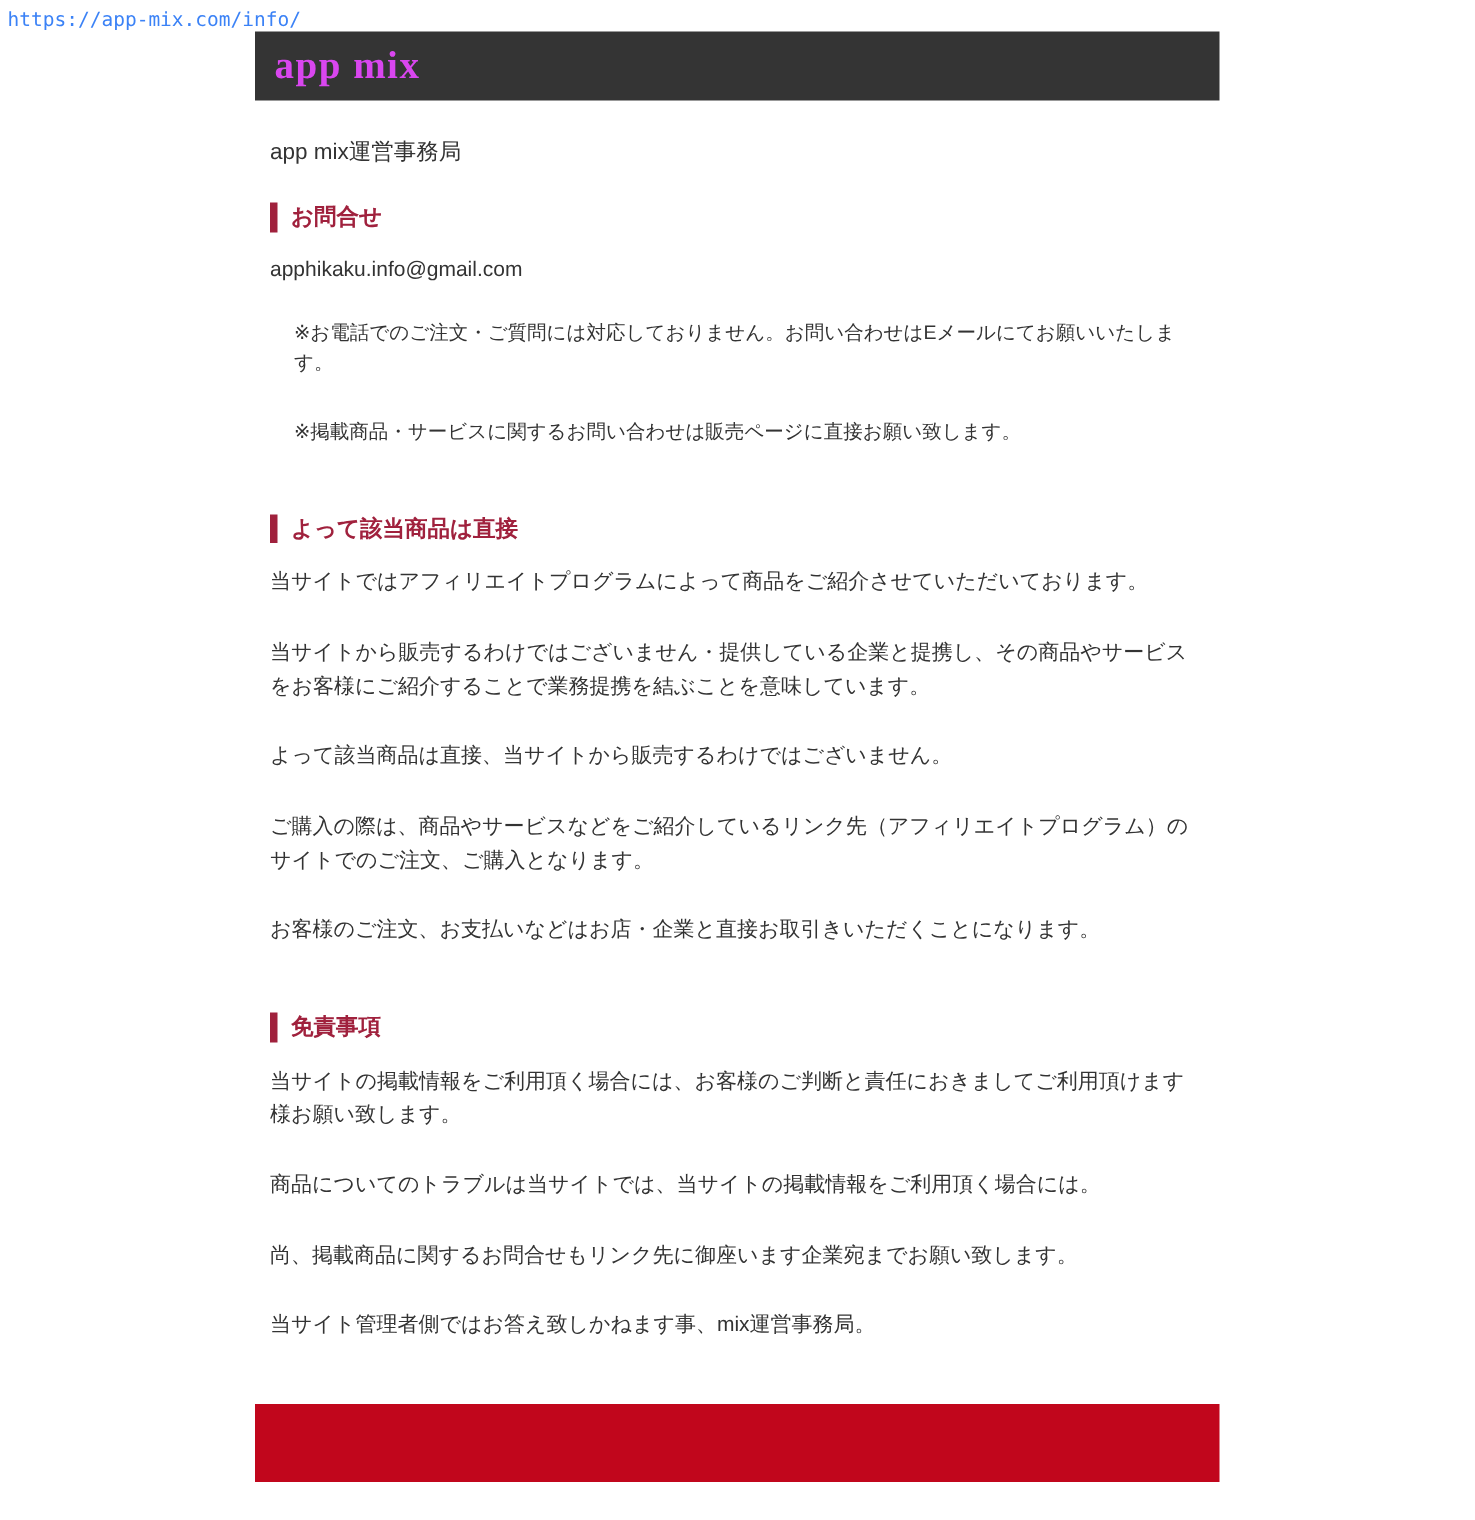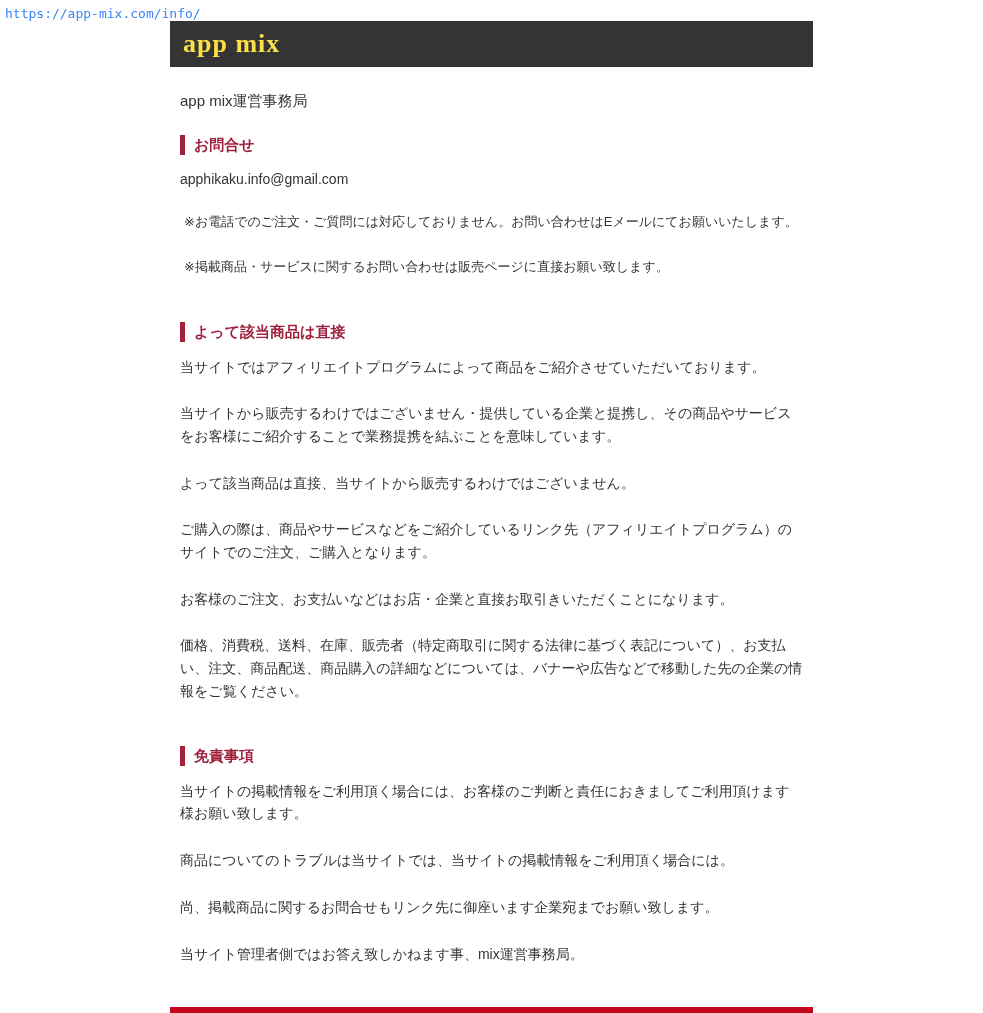--- a/index.html
+++ b/index.html
@@ -31,21 +31,21 @@
   }
   .site-header{
     background: var(--header-bg);
     height: 46px;
     display: flex;
     align-items: center;
     padding-left: 13px;
   }
   .site-header h1{
     margin: 0;
-    color: #fde047;
+    color: #d946ef;
     font-family: "Liberation Serif", "DejaVu Serif", serif;
     font-weight: bold;
     font-size: 26px;
     letter-spacing: 1px;
   }
   .content{
     padding: 0 10px;
   }
   .operator{
     margin: 25px 0 0;
@@ -59,21 +59,21 @@
     border-left: 5px solid var(--accent);
     padding-left: 9px;
     line-height: 1.3;
   }
   .sec-heading.mt-lg{ margin-top: 44px; }
   .email{
     margin: 16px 0 0;
     font-size: 14px;
   }
   .note{
-    margin: 25px 4px 0;
+    margin: 25px 16px 0;
     font-size: 13px;
     line-height: 1.6;
   }
   .body-p{
     margin: 24px 0 0;
     font-size: 14px;
     line-height: 1.62;
   }
   .body-p.first{ margin-top: 14px; }
   .site-footer{
@@ -105,21 +105,20 @@
       <p class="note">※掲載商品・サービスに関するお問い合わせは販売ページに直接お願い致します。</p>
     </section>
 
     <section>
       <h2 class="sec-heading mt-lg">よって該当商品は直接</h2>
       <p class="body-p first">当サイトではアフィリエイトプログラムによって商品をご紹介させていただいております。</p>
       <p class="body-p">当サイトから販売するわけではございません・提供している企業と提携し、その商品やサービスをお客様にご紹介することで業務提携を結ぶことを意味しています。</p>
       <p class="body-p">よって該当商品は直接、当サイトから販売するわけではございません。</p>
       <p class="body-p">ご購入の際は、商品やサービスなどをご紹介しているリンク先（アフィリエイトプログラム）のサイトでのご注文、ご購入となります。</p>
       <p class="body-p">お客様のご注文、お支払いなどはお店・企業と直接お取引きいただくことになります。</p>
-      <p class="body-p">価格、消費税、送料、在庫、販売者（特定商取引に関する法律に基づく表記について）、お支払い、注文、商品配送、商品購入の詳細などについては、バナーや広告などで移動した先の企業の情報をご覧ください。</p>
     </section>
 
     <section>
       <h2 class="sec-heading mt-lg">免責事項</h2>
       <p class="body-p first">当サイトの掲載情報をご利用頂く場合には、お客様のご判断と責任におきましてご利用頂けます様お願い致します。</p>
       <p class="body-p">商品についてのトラブルは当サイトでは、当サイトの掲載情報をご利用頂く場合には。</p>
       <p class="body-p">尚、掲載商品に関するお問合せもリンク先に御座います企業宛までお願い致します。</p>
       <p class="body-p">当サイト管理者側ではお答え致しかねます事、mix運営事務局。</p>
     </section>
 

